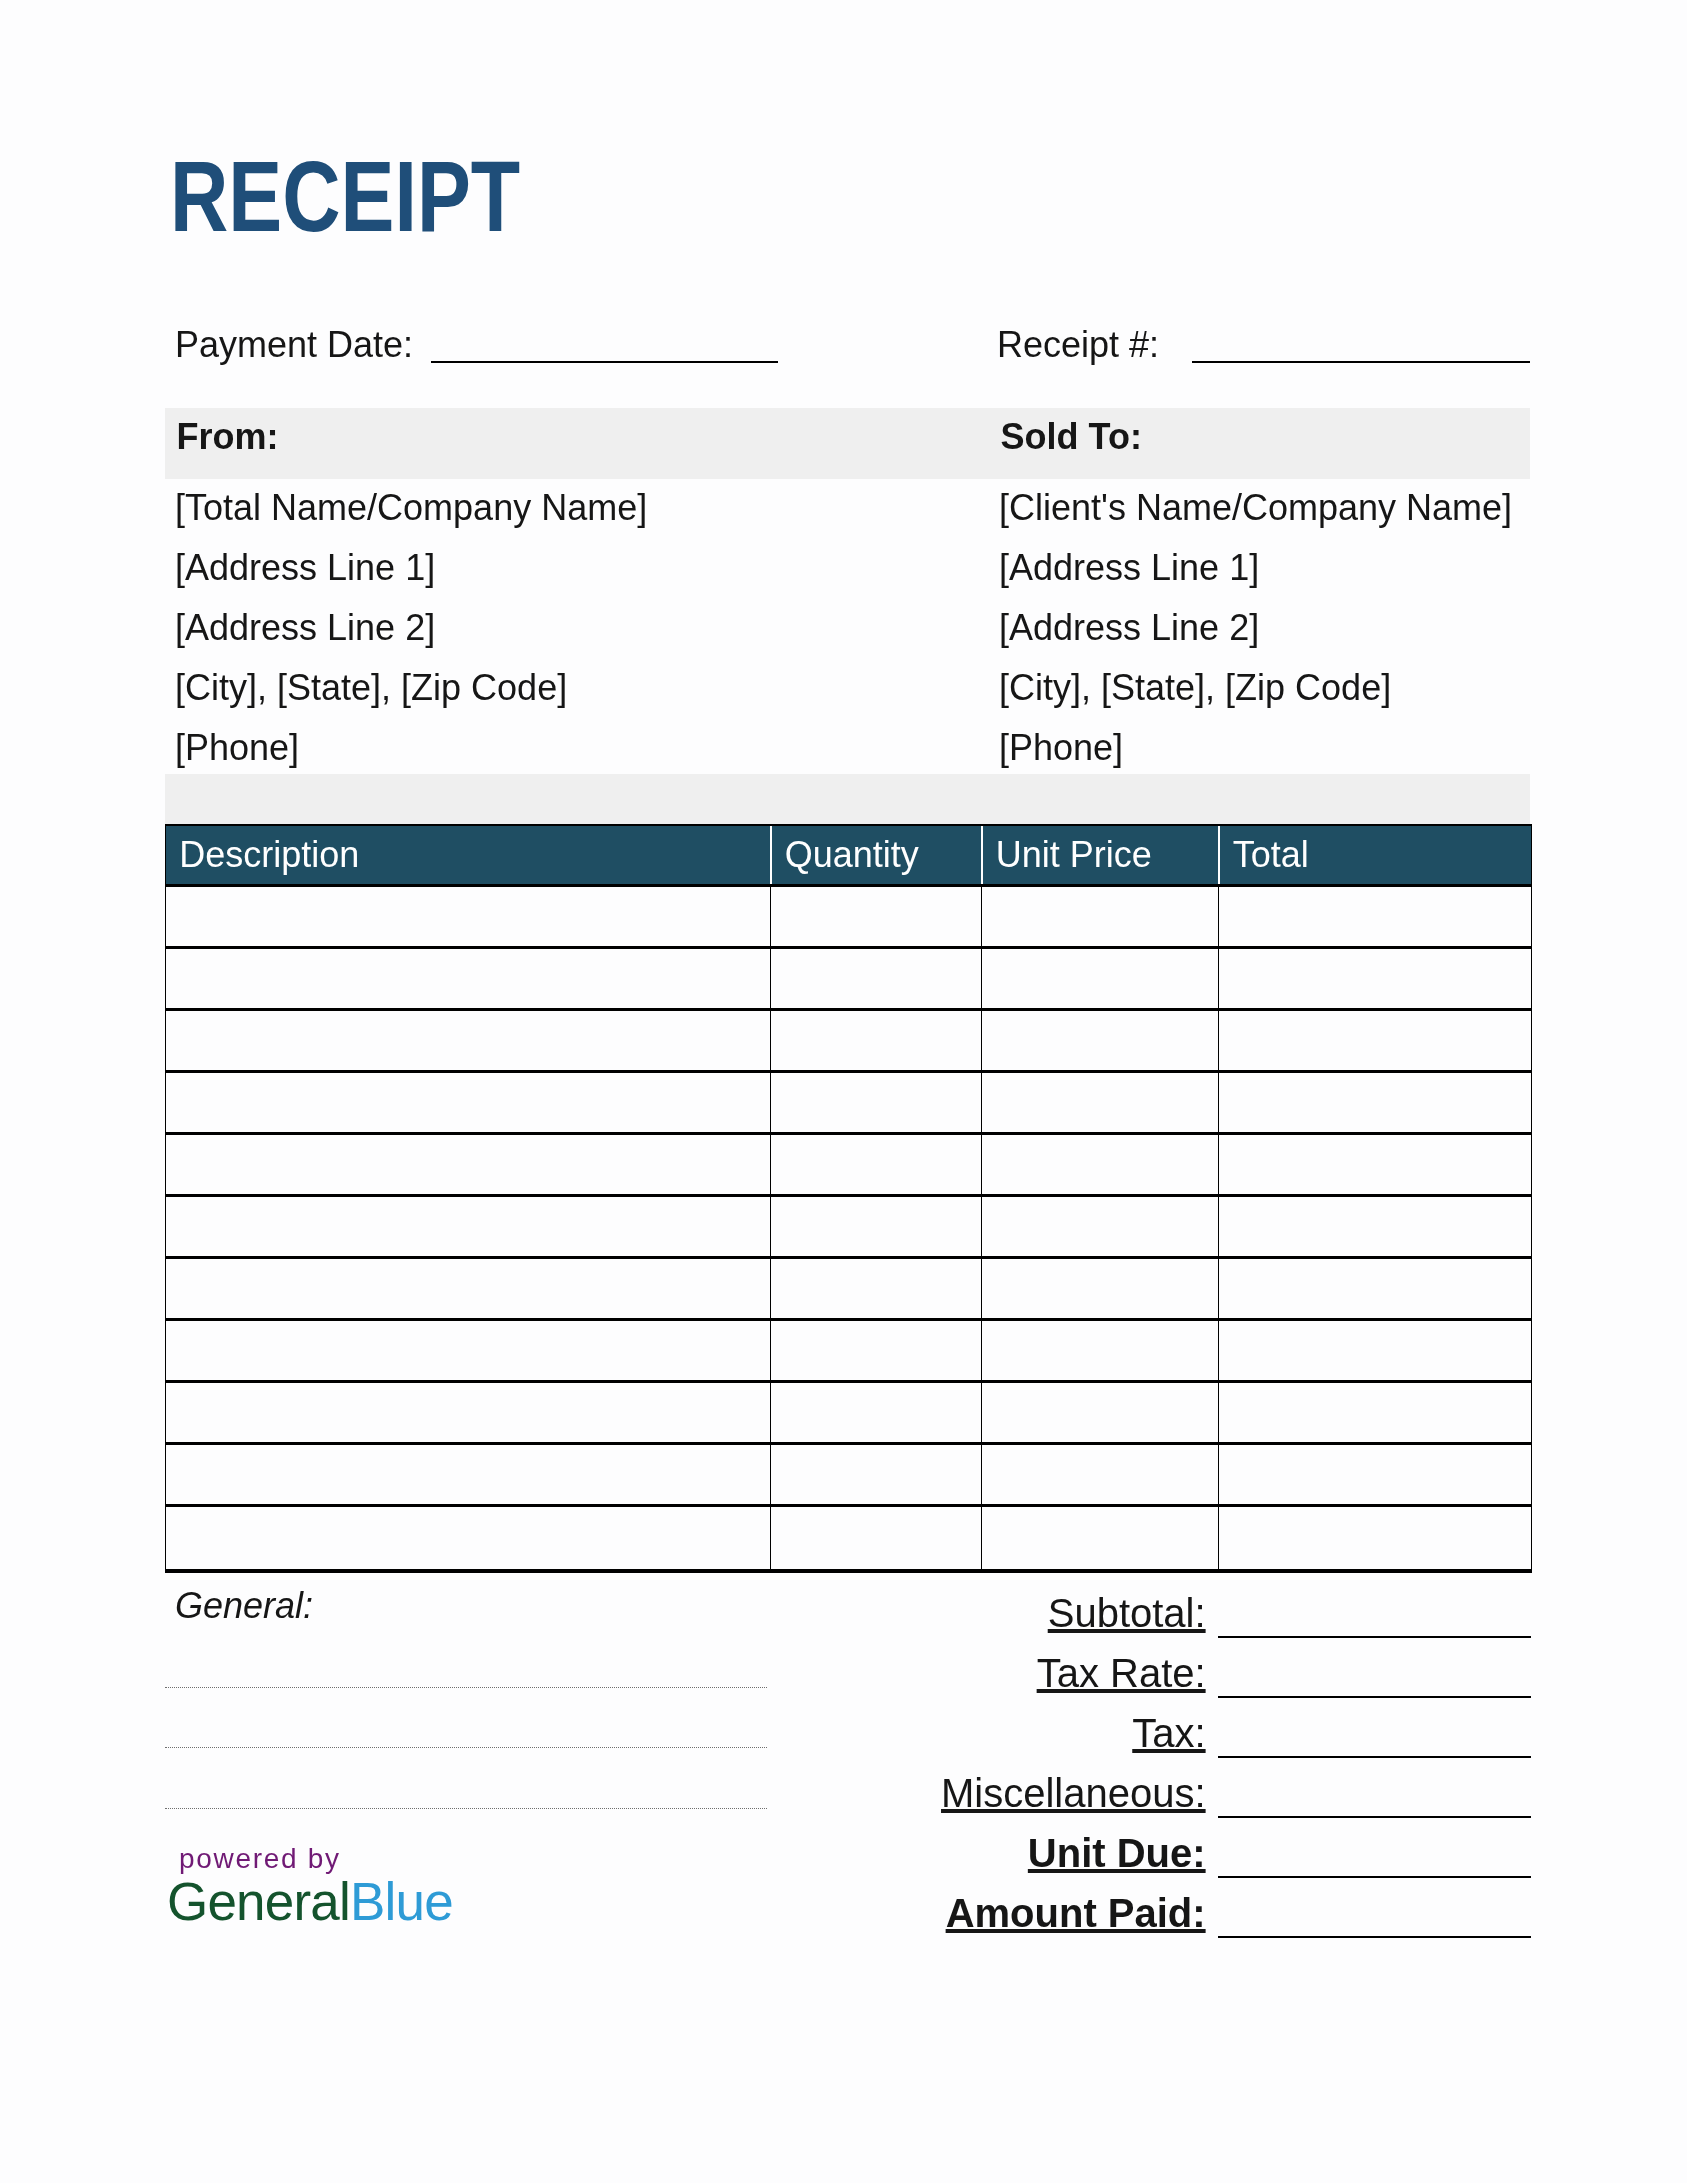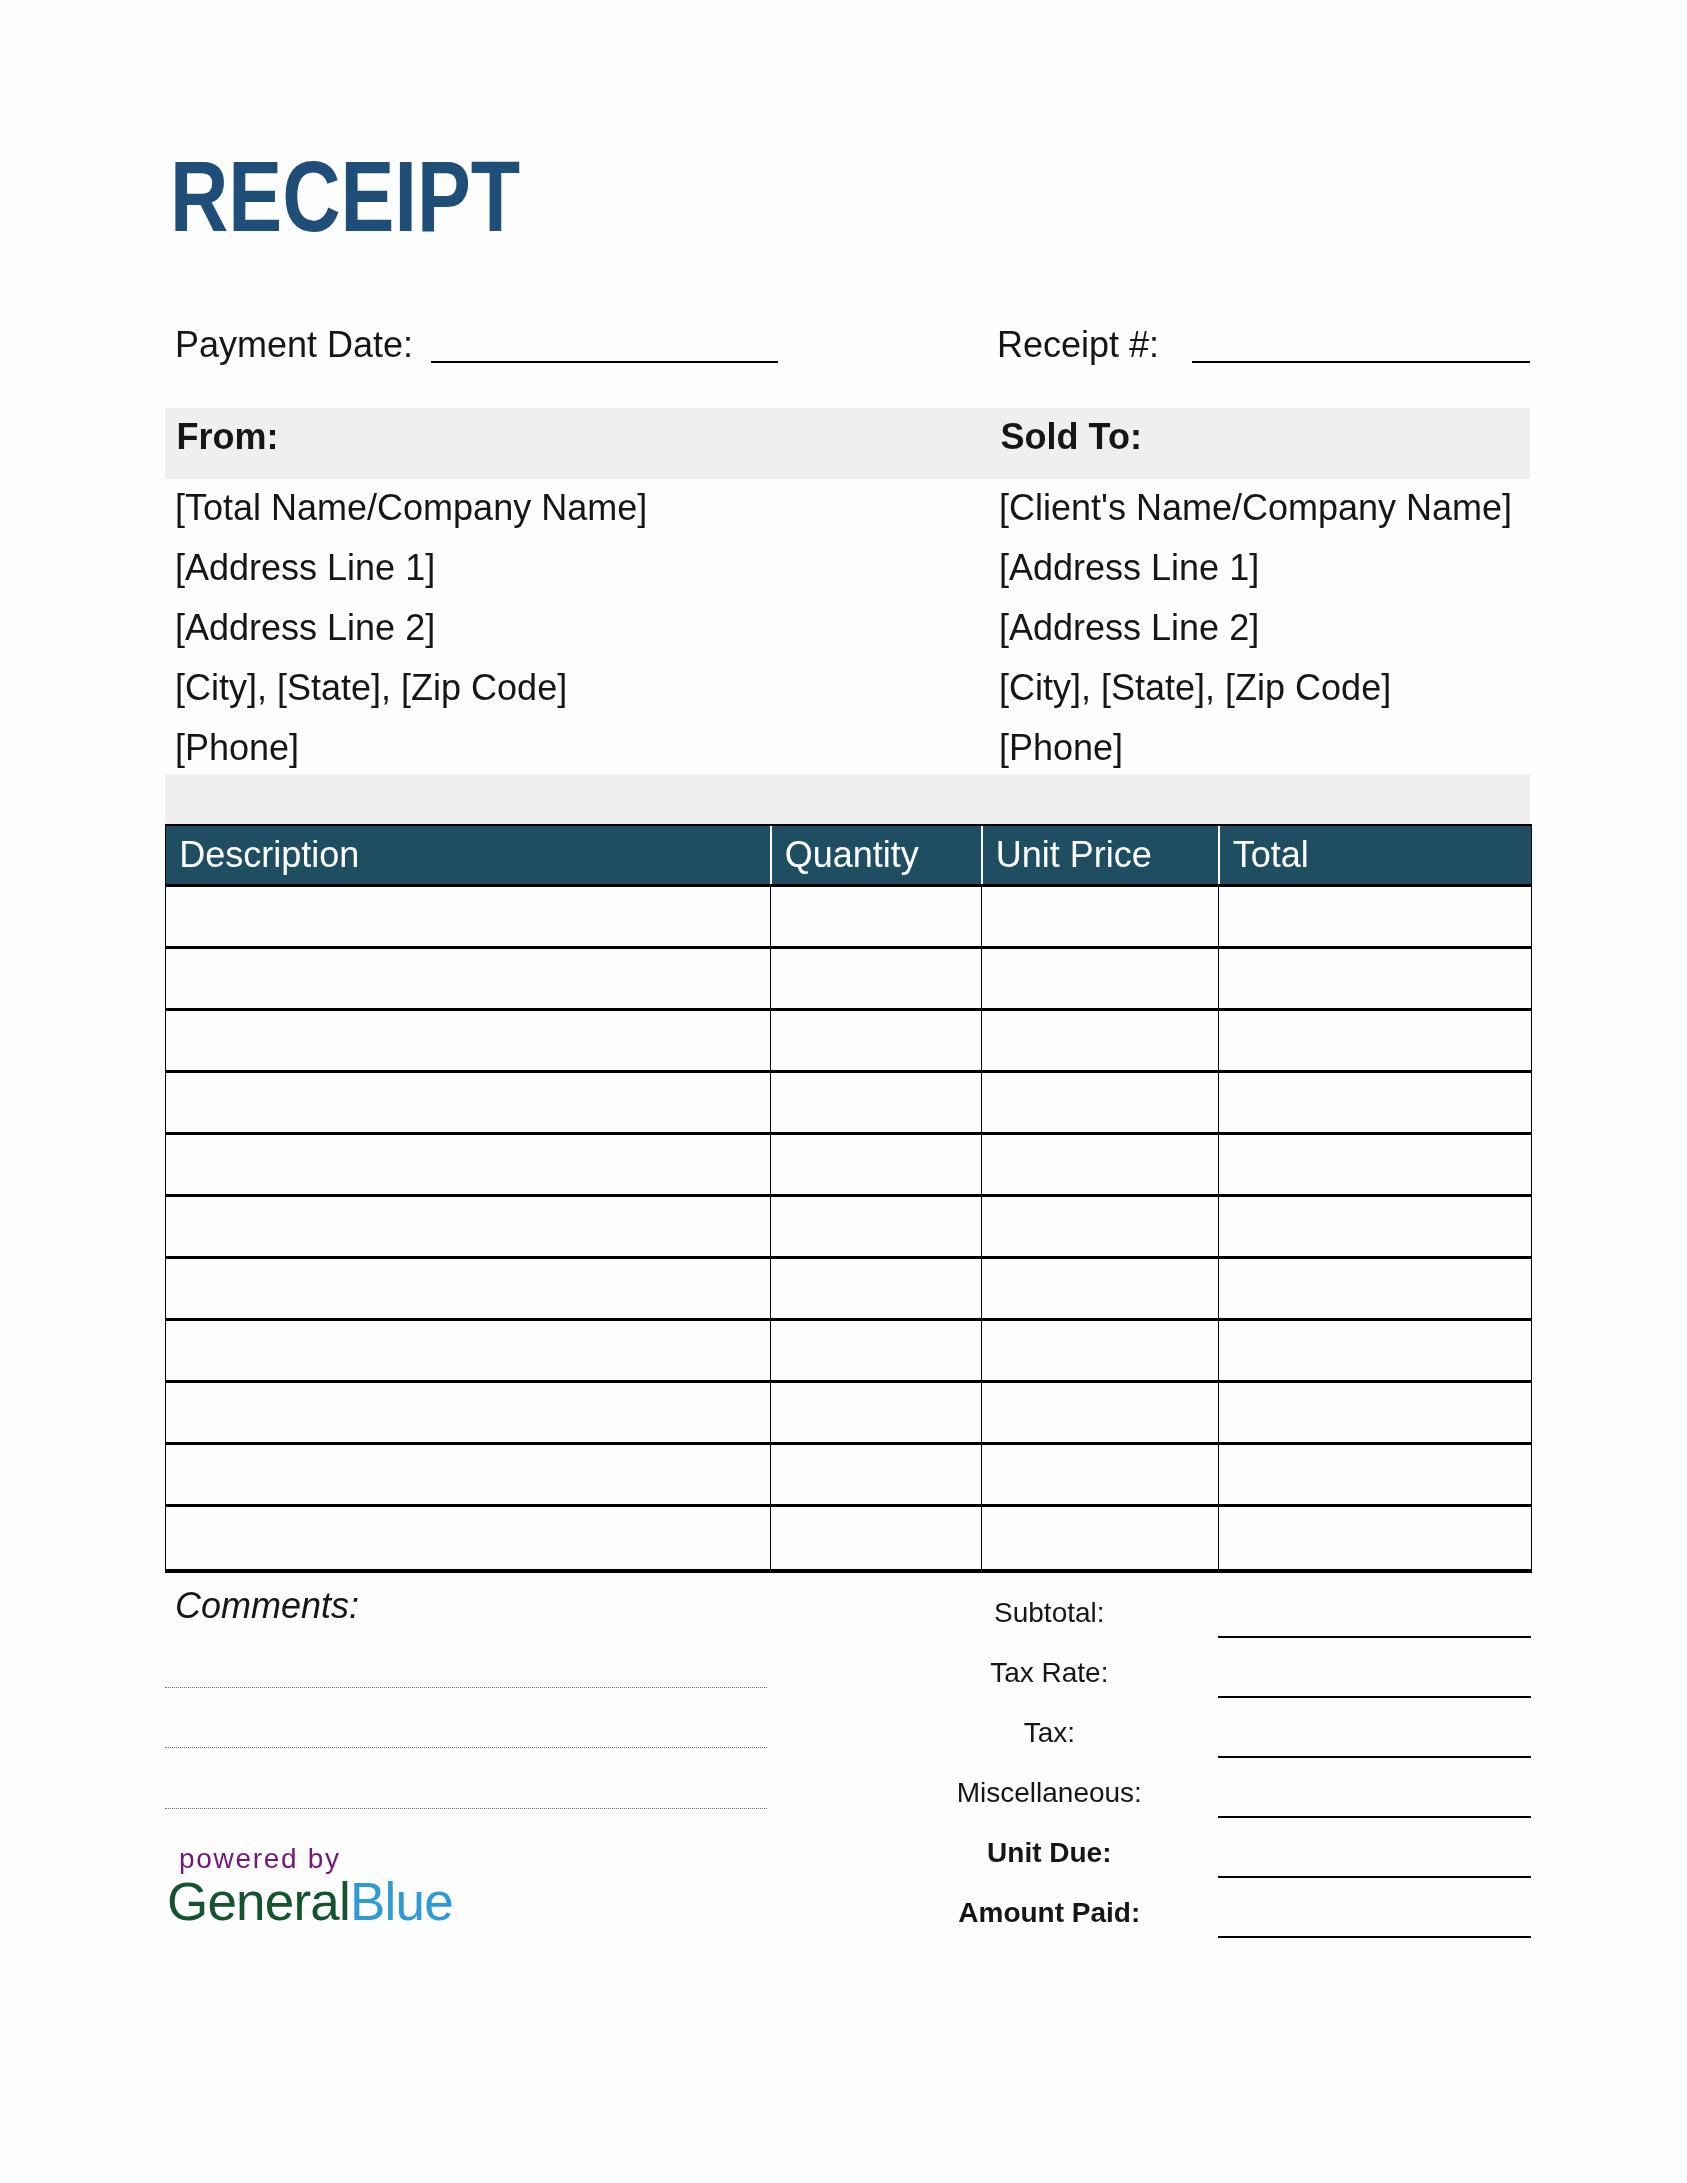--- a/index.html
+++ b/index.html
@@ -65,21 +65,21 @@
   
   .comments-label{left:175px;top:1585px;font-size:36px;font-style:italic;line-height:41px;}
   .cline{left:165px;width:602px;height:0;border-bottom:1.7px dotted #6f6f6f;}
   .cline.c1{top:1687px;}
   .cline.c2{top:1747px;}
   .cline.c3{top:1808px;}
 
   
   .summary{left:893px;top:1583px;width:638px;}
   .srow{display:flex;height:60px;}
-  .slabel{flex:1;text-align:center;font-size:28px;line-height:60px;white-space:nowrap;}
+  .slabel{flex:1;text-align:right;font-size:40px;line-height:60px;white-space:nowrap;text-decoration:underline;}
   .srow.bold .slabel{font-weight:bold;}
   .sline{width:313px;margin-left:12.4px;height:53px;border-bottom:2.5px solid #000;}
 
   
   .powered{left:179px;top:1843px;font-size:28px;color:#701a75;letter-spacing:1.7px;}
   .brand{left:167px;top:1871px;font-size:53px;letter-spacing:-0.8px;white-space:nowrap;}
   .brand .g{color:#3d3d3d;}
   .brand .b{color:#2e9bd6;}
 </style>
 </head>
@@ -202,21 +202,21 @@
         <tr>
           <td></td>
           <td></td>
           <td></td>
           <td></td>
         </tr>
       </tbody>
   </table>
 </div>
 
-<div class="abs comments-label">Comments:</div>
+<div class="abs comments-label">General:</div>
 <div class="abs cline c1"></div>
 <div class="abs cline c2"></div>
 <div class="abs cline c3"></div>
 
 <div class="abs summary" id="summary">
     <div class="srow">
       <div class="slabel">Subtotal:</div>
       <div class="sline"></div>
     </div>
     <div class="srow">

